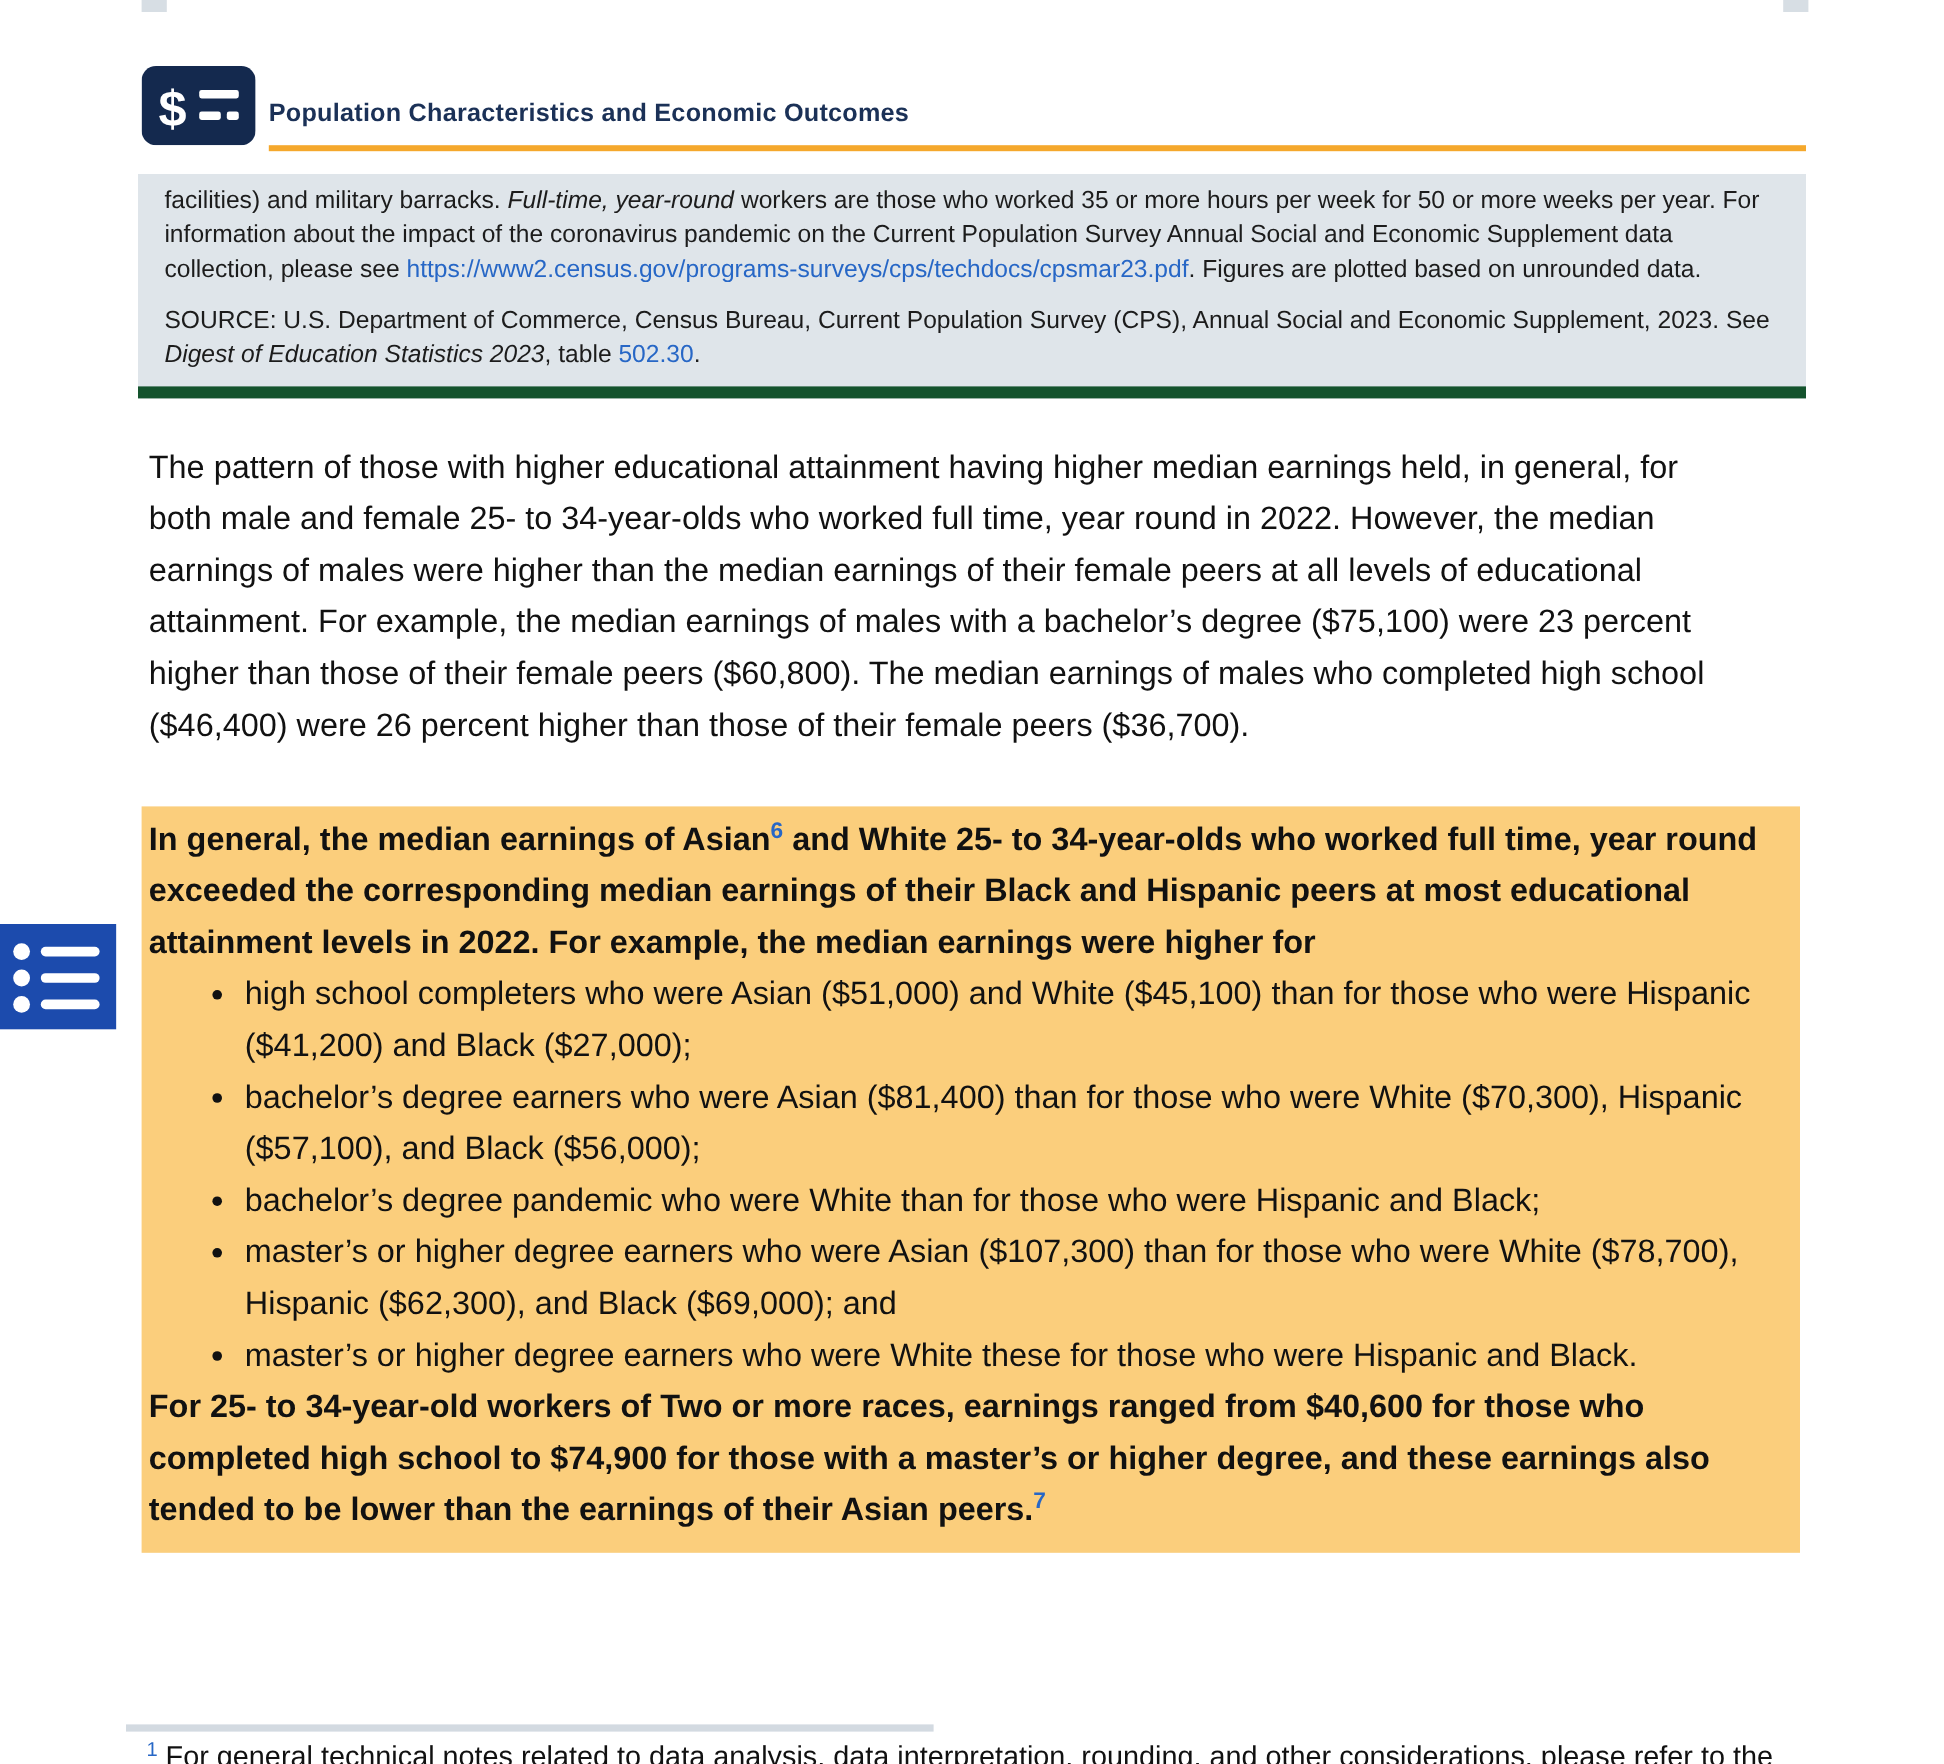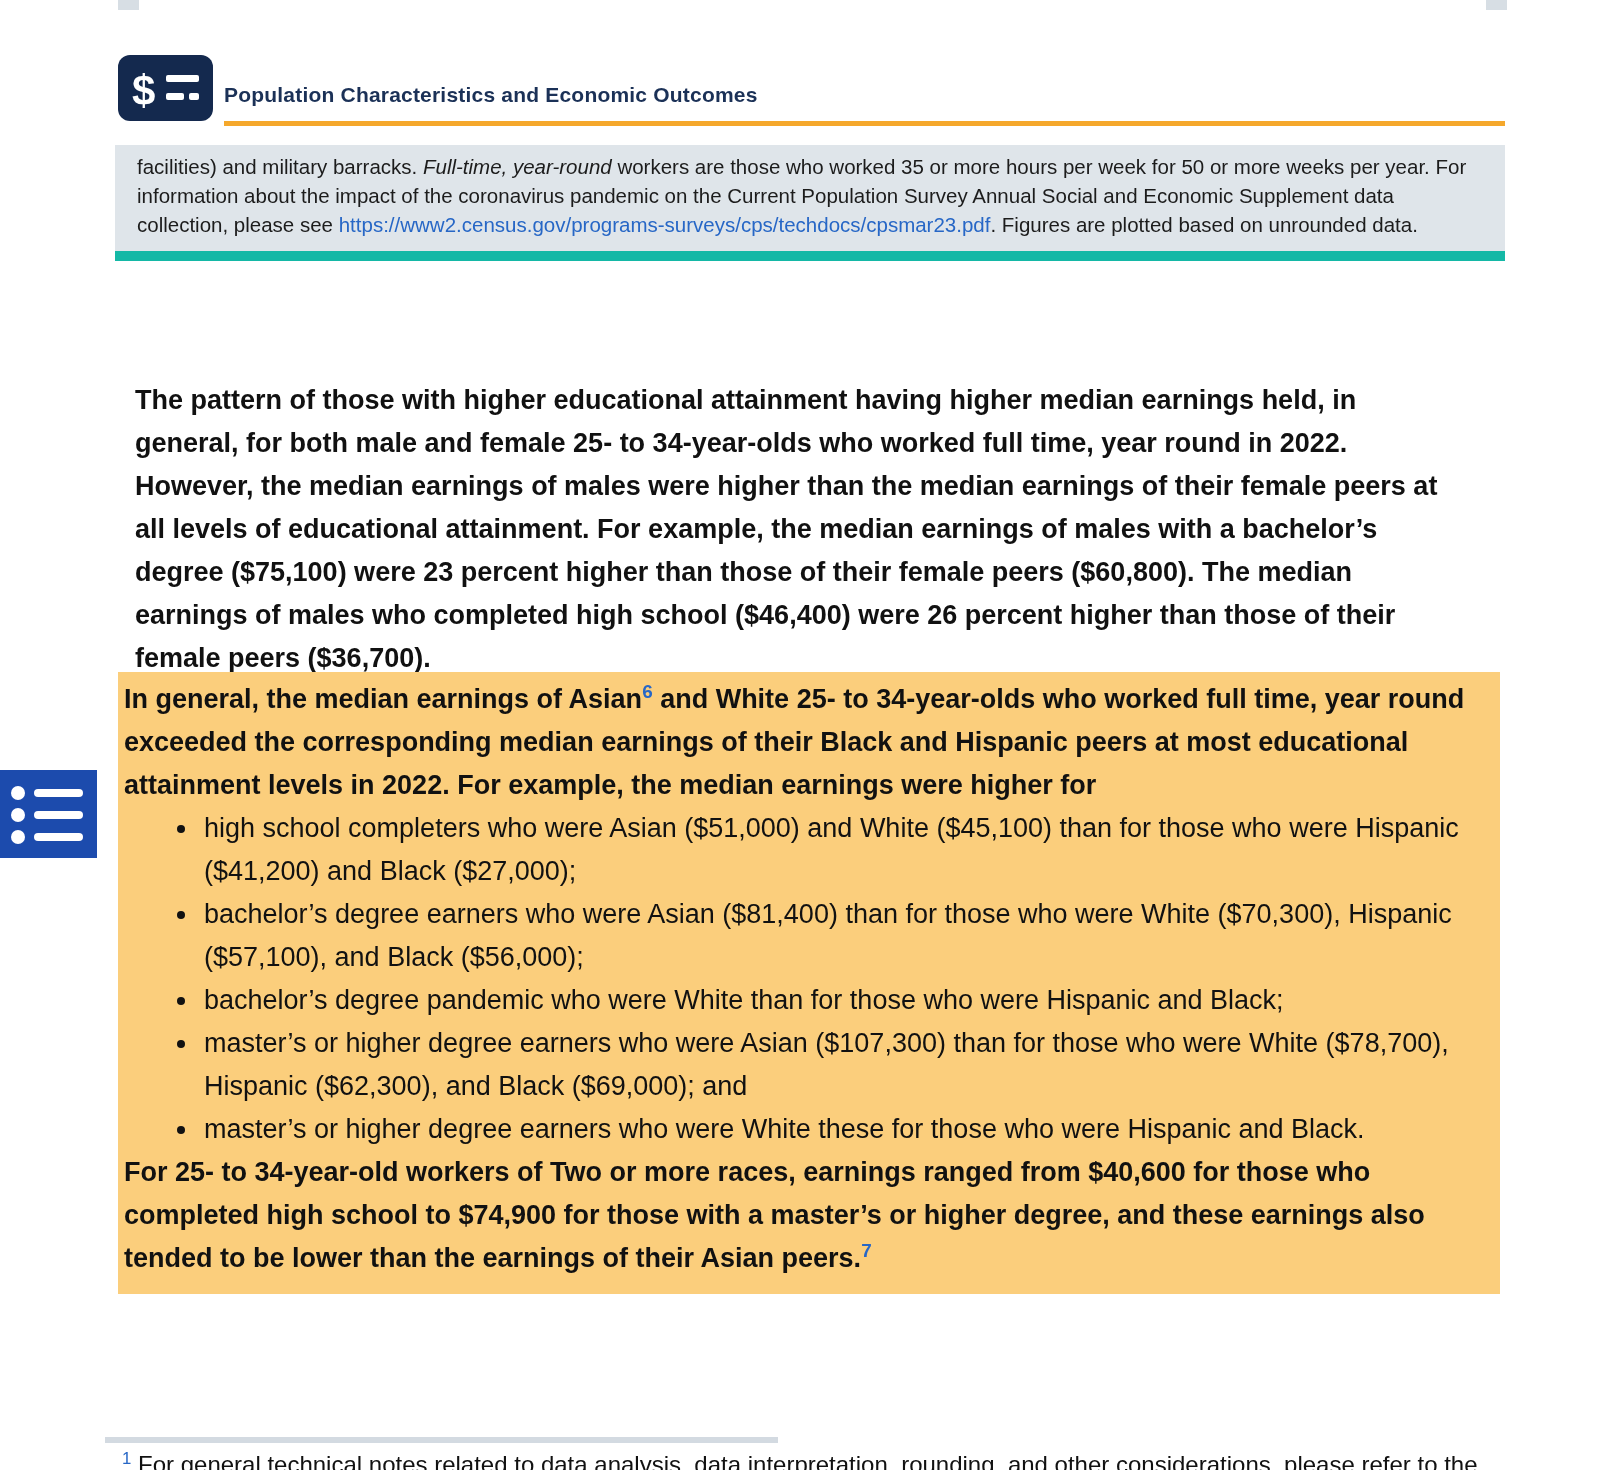--- a/index.html
+++ b/index.html
@@ -17,31 +17,31 @@
   .section-icon { position:absolute; left:118px; top:55px; width:95px; height:66px; }
   .page-title {
     position:absolute; left:224px; top:83px; margin:0;
     font-size:21px; font-weight:bold; color:#1b3157; letter-spacing:0.2px;
   }
   .title-underline { position:absolute; left:224px; top:121px; width:1281px; height:5px; background:#f5a82c; }
 
   
   .note-box {
     position:absolute; left:115px; top:145px; width:1390px; box-sizing:border-box;
-    background:#dfe5ea; border-bottom:10px solid #14b8a6;
+    background:#dfe5ea; border-bottom:10px solid #14532d;
     padding:7px 22px 12px 22px; font-size:20.5px; line-height:29px; color:#1c1c1c;
   }
   .note-box p { margin:0; }
   .note-box p + p { margin-top:13px; }
   .note-box a { color:#2767c6; text-decoration:none; }
 
   
   .main-paragraph {
-    position:absolute; left:122px; top:366px; width:1318px; margin:13px;
-    font-size:27px; line-height:43px; color:#111111;font-weight:bold;
+    position:absolute; left:122px; top:366px; width:1318px; margin:2px;
+    font-size:27px; line-height:43px; color:#111111;
   }
 
   
   .list-fab { position:absolute; left:0; top:770px; width:97px; height:88px; cursor:pointer; }
 
   
   .highlight-box {
     position:absolute; left:118px; top:672px; width:1382px; box-sizing:border-box;
     background:#fbce7c; padding:6px 26px 14px 6px;
     font-size:27px; line-height:43px; color:#111111;
@@ -82,20 +82,21 @@
       <rect x="48" y="20" width="33" height="7" rx="2" fill="#ffffff"></rect>
       <rect x="48" y="38" width="18" height="7" rx="2" fill="#ffffff"></rect>
       <rect x="71" y="38" width="10" height="7" rx="2" fill="#ffffff"></rect>
     </svg>
   </div>
   <h1 class="page-title">Population Characteristics and Economic Outcomes</h1>
   <div class="title-underline"></div>
 
   <div class="note-box">
     <p><span>facilities) and military barracks. </span><em>Full-time, year-round</em><span> workers are those who worked 35 or more hours per week for 50 or more weeks per year. For information about the impact of the coronavirus pandemic on the Current Population Survey Annual Social and Economic Supplement data collection, please see </span><a href="#">https://www2.census.gov/programs-surveys/cps/techdocs/cpsmar23.pdf</a><span>. Figures are plotted based on unrounded data.</span></p>
+    <p><span>SOURCE: U.S. Department of Commerce, Census Bureau, Current Population Survey (CPS), Annual Social and Economic Supplement, 2023. See </span><em>Digest of Education Statistics 2023</em><span>, table </span><a href="#">502.30</a><span>.</span></p>
   </div>
 
   <p class="main-paragraph">The pattern of those with higher educational attainment having higher median earnings held, in general, for both male and female 25- to 34-year-olds who worked full time, year round in 2022. However, the median earnings of males were higher than the median earnings of their female peers at all levels of educational attainment. For example, the median earnings of males with a bachelor’s degree ($75,100) were 23 percent higher than those of their female peers ($60,800). The median earnings of males who completed high school ($46,400) were 26 percent higher than those of their female peers ($36,700).</p>
 
   <div class="list-fab">
     <svg width="97" height="88" viewBox="0 0 97 88" aria-hidden="true">
       <rect width="97" height="88" fill="#1c4bad"></rect>
       <circle cx="18" cy="23" r="7" fill="#ffffff"></circle>
       <rect x="34" y="19" width="49" height="8" rx="4" fill="#ffffff"></rect>
       <circle cx="18" cy="45" r="7" fill="#ffffff"></circle>

